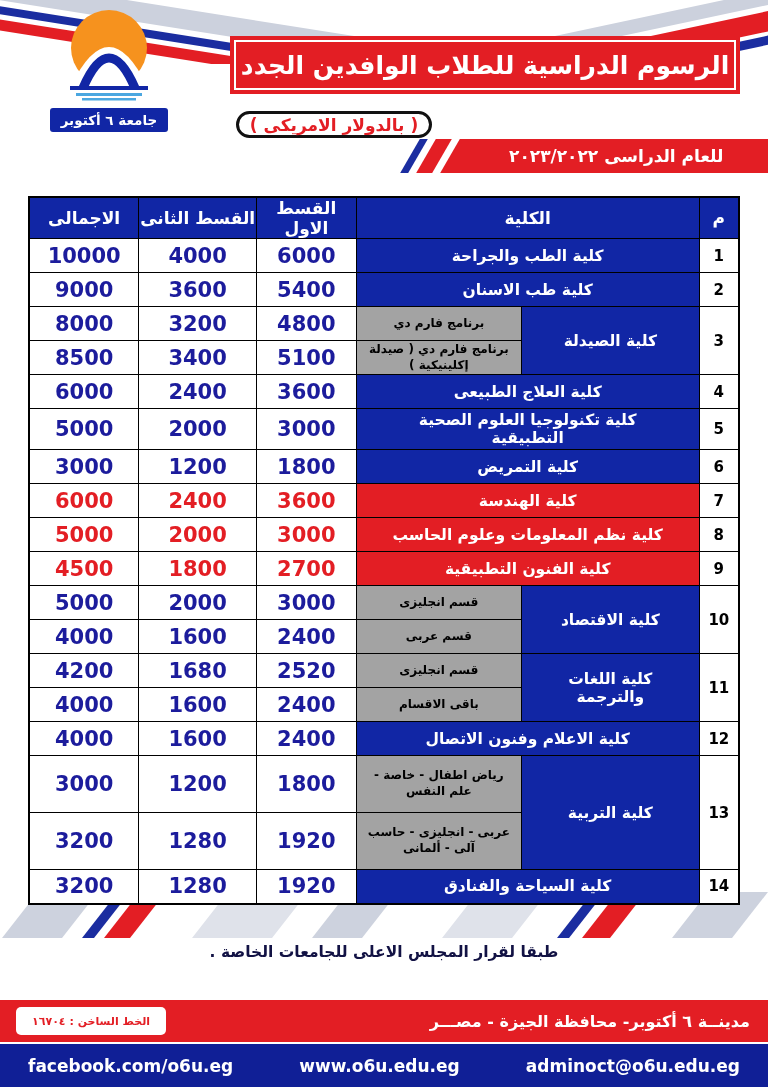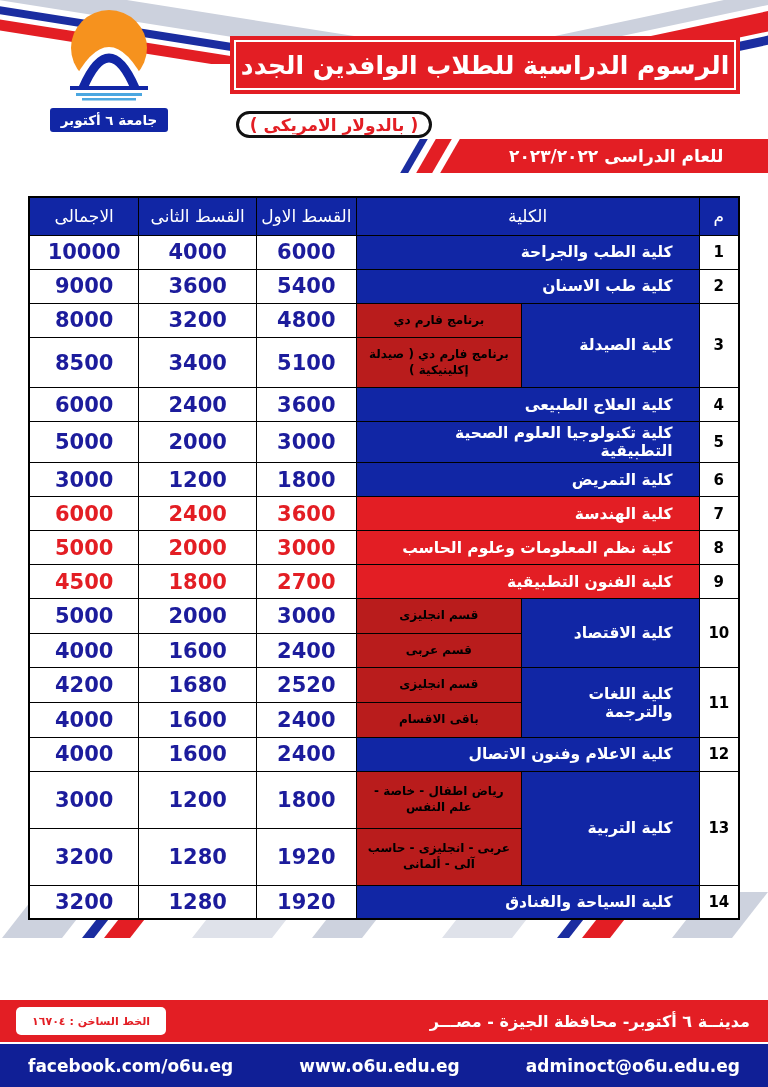--- a/index.html
+++ b/index.html
@@ -57,27 +57,27 @@
   .ribbon-acc1 { position: absolute; top: 139px; right: 326px; width: 16px; height: 34px; background: #e31e24; transform: skewX(-30deg); z-index: 2; }
   .ribbon-acc2 { position: absolute; top: 139px; right: 350px; width: 8px; height: 34px; background: #1b2da0; transform: skewX(-30deg); z-index: 2; }
 
   
   .table-wrap { position: absolute; top: 196px; left: 28px; width: 712px; z-index: 2; }
   table { width: 712px; border-collapse: collapse; direction: rtl; border: 2px solid #000; }
   th, td { border: 1px solid #000; }
   thead tr { height: 38px; }
   tbody tr { height: 34px; }
   tbody tr.tall { height: 57px; }
-  th { background: #1126a5; color: #fff; font-weight: normal; font-size: 17px; text-align: center; }
+  th { background: #1126a5; color: #fff; font-weight: bold; font-size: 17px; text-align: center; }
   .c-num { width: 40px; } .c-fac { width: 178px; } .c-prog { width: 166px; }
   .c-first { width: 100px; } .c-second { width: 118px; } .c-total { width: 110px; }
   td.numc { text-align: center; font-weight: bold; font-size: 15px; color: #000; background: #fff; }
-  td.fac { background: #1126a5; color: #fff; font-weight: bold; font-size: 15.5px; text-align: right; padding: 2px 26px; }
+  td.fac { background: #1126a5; color: #fff; font-weight: bold; font-size: 15.5px; text-align: center; padding: 2px 26px; }
   tr.red td.fac { background: #e31e24; }
-  td.prog { background: #b91c1c; color: #000; font-weight: bold; font-size: 12px; text-align: center; padding: 9px 4px; line-height: 1.3; }
+  td.prog { background: #a3a3a3; color: #000; font-weight: bold; font-size: 12px; text-align: center; padding: 0 4px; line-height: 1.3; }
   td.prog-sm { font-size: 12px; }
   td.val { background: #fff; text-align: center; font-weight: bold; font-size: 21px; color: #1c1c9c; }
   tr.red td.val { color: #e31e24; }
 
   
   .note { position: absolute; top: 940px; left: 0; width: 768px; text-align: center; z-index: 2;
           color: #121244; font-weight: bold; font-size: 15.5px; line-height: 1.55; direction: rtl; }
 
   
   .footer-red { position: absolute; top: 1000px; left: 0; width: 768px; height: 42px; background: #e31e24; z-index: 2; }
@@ -292,20 +292,21 @@
     <div class="slash" style="left:122px; width:26px; background:#e31e24;"></div>
     <div class="slash" style="left:210px; width:80px; background:#dfe2ea;"></div>
     <div class="slash" style="left:330px; width:50px; background:#cdd2de;"></div>
     <div class="slash" style="left:460px; width:70px; background:#dfe2ea;"></div>
     <div class="slash" style="left:575px; width:12px; background:#1b2da0;"></div>
     <div class="slash" style="left:600px; width:28px; background:#e31e24;"></div>
     <div class="slash" style="left:690px; width:60px; background:#cdd2de;"></div>
   </div>
 
   <div class="note">
+    <div>طبقا لقرار المجلس الاعلى للجامعات الخاصة .</div>
   </div>
 
   <div class="footer-red">
     <div class="address">مدينــة ٦ أكتوبر- محافظة الجيزة - مصـــر</div>
     <div class="hotline">الخط الساخن : ١٦٧٠٤</div>
   </div>
 
   <div class="footer-blue">
     <span>facebook.com/o6u.eg</span>
     <span>www.o6u.edu.eg</span>

